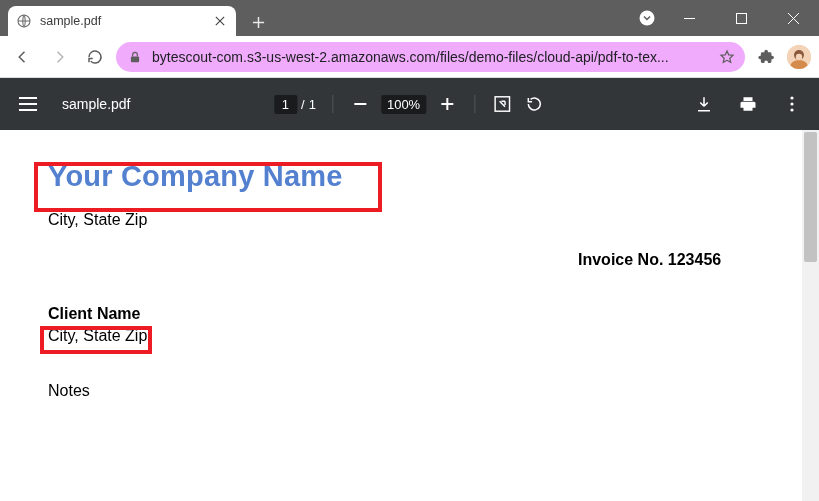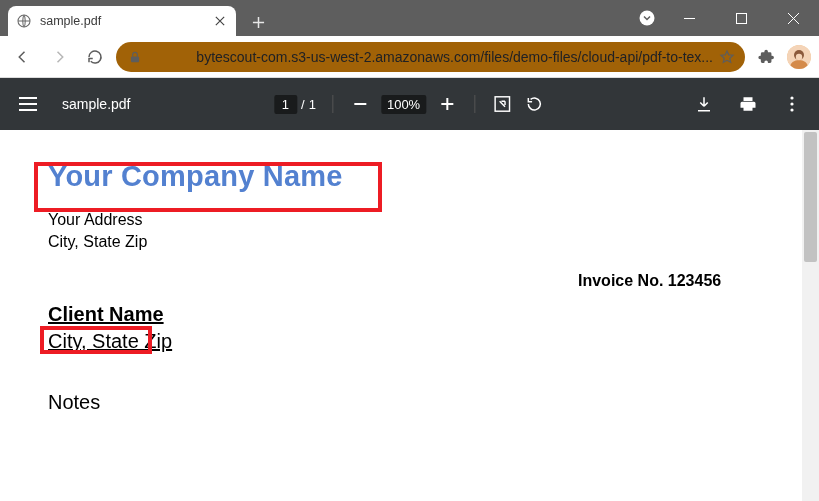--- a/index.html
+++ b/index.html
@@ -19,21 +19,21 @@
   .win-controls { display: flex; align-items: center; height: 36px; padding-right: 4px; gap: 8px; }
   .incog { width:24px; height:24px; display:flex; align-items:center; justify-content:center; }
   .incog svg { width:18px; height:18px; }
   .win-btn { width:44px; height:30px; display:flex; align-items:center; justify-content:center; color:#fff; }
   .win-btn svg { width:11px; height:11px; }
 
   
   .toolbar { height: 42px; background: #fff; display:flex; align-items:center; padding: 0 8px; border-bottom: 1px solid #dcdcdc; gap: 6px; }
   .nav-btn { width:30px; height:30px; display:flex; align-items:center; justify-content:center; color:#5d5d5d; border-radius:50%; }
   .nav-btn.disabled { color:#b7b7b7; }
-  .omnibox { flex:1; height:30px; background:#a16207; border-radius:15px; display:flex; align-items:center; padding: 0 4px 0 12px; font-size:14px; color:#3b3b3b;text-align:right; }
+  .omnibox { flex:1; height:30px; background:#f0abfc; border-radius:15px; display:flex; align-items:center; padding: 0 4px 0 12px; font-size:14px; color:#3b3b3b; }
   .omnibox .lock { margin-right: 10px; color:#5d5d5d; display:flex; }
   .omnibox .url { flex:1; white-space:nowrap; overflow:hidden; text-overflow:ellipsis; color:#202124; }
   .omnibox .star { width:28px; display:flex; align-items:center; justify-content:center; color:#5d5d5d; }
   .ext-btn { width:30px; height:30px; display:flex; align-items:center; justify-content:center; color:#5d5d5d; }
   .avatar { width:24px; height:24px; border-radius:50%; background:#f3c28f; display:flex; align-items:center; justify-content:center; overflow:hidden; }
   .avatar svg { width:24px; height:24px; }
 
   
   .pdfbar { height: 52px; background:#323639; color:#fff; display:flex; align-items:center; padding: 0 16px; font-size:13px; }
   .pdfbar .hamburger { width:24px; margin-right:22px; display:flex; align-items:center; justify-content:center; }
@@ -49,23 +49,23 @@
   
   .viewport { position: relative; height: calc(501px - 36px - 42px - 52px); background:#f9a8d4; }
   .scroll-track { position:absolute; right:0; top:0; width:17px; height:100%; background:#f1f1f1; }
   .scroll-thumb { position:absolute; left:2px; width:13px; background:#c2c2c2; border-radius:2px; }
 
   .page { position:absolute; left:0; top:0; right:17px; bottom:0; background:#fff; padding: 30px 48px 0 48px; font-family: Arial, Helvetica, sans-serif; color:#000; }
   .hl { position:absolute; border: 4px solid #ed1c24; pointer-events:none; }
   .company { font-size: 29px; font-weight: bold; color:#5381d0; letter-spacing:0.2px; }
   .addr { margin-top: 16px; font-size: 16px; line-height: 1.35; }
   .inv { margin-top: 18px; text-align: left; font-size: 16px; font-weight: bold; line-height:1.4; padding-left: 530px; }
-  .client-block { margin-top: 8px; font-size:20px; line-height:1.35;text-decoration:underline; }
+  .client-block { margin-top: 32px; font-size:16px; line-height:1.35; }
   .client-block .cn { font-weight: bold; }
-  .notes { margin-top: 36px; font-size:20px; }
+  .notes { margin-top: 36px; font-size:16px; }
 
   svg { display:block; }
 </style>
 </head>
 <body>
 
 <div class="titlebar">
   <div class="tab-strip">
     <div class="tab">
       <span class="favicon">
@@ -221,21 +221,20 @@
   </div>
 </div>
 
 <div class="viewport">
   <div class="page">
     <div class="hl" style="left:34px; top:32px; width:348px; height:50px;"></div>
     <div class="hl" style="left:40px; top:196px; width:112px; height:28px;"></div>
 
     <div class="company">Your Company Name</div>
     <div class="addr">
-      <div>Your Address</div>
       <div>City, State Zip</div>
     </div>
     <div class="inv">
       <div>Invoice No. 123456</div>
     </div>
     <div class="client-block">
       <div class="cn">Client Name</div>
       <div>City, State Zip</div>
     </div>
     <div class="notes">Notes</div>

